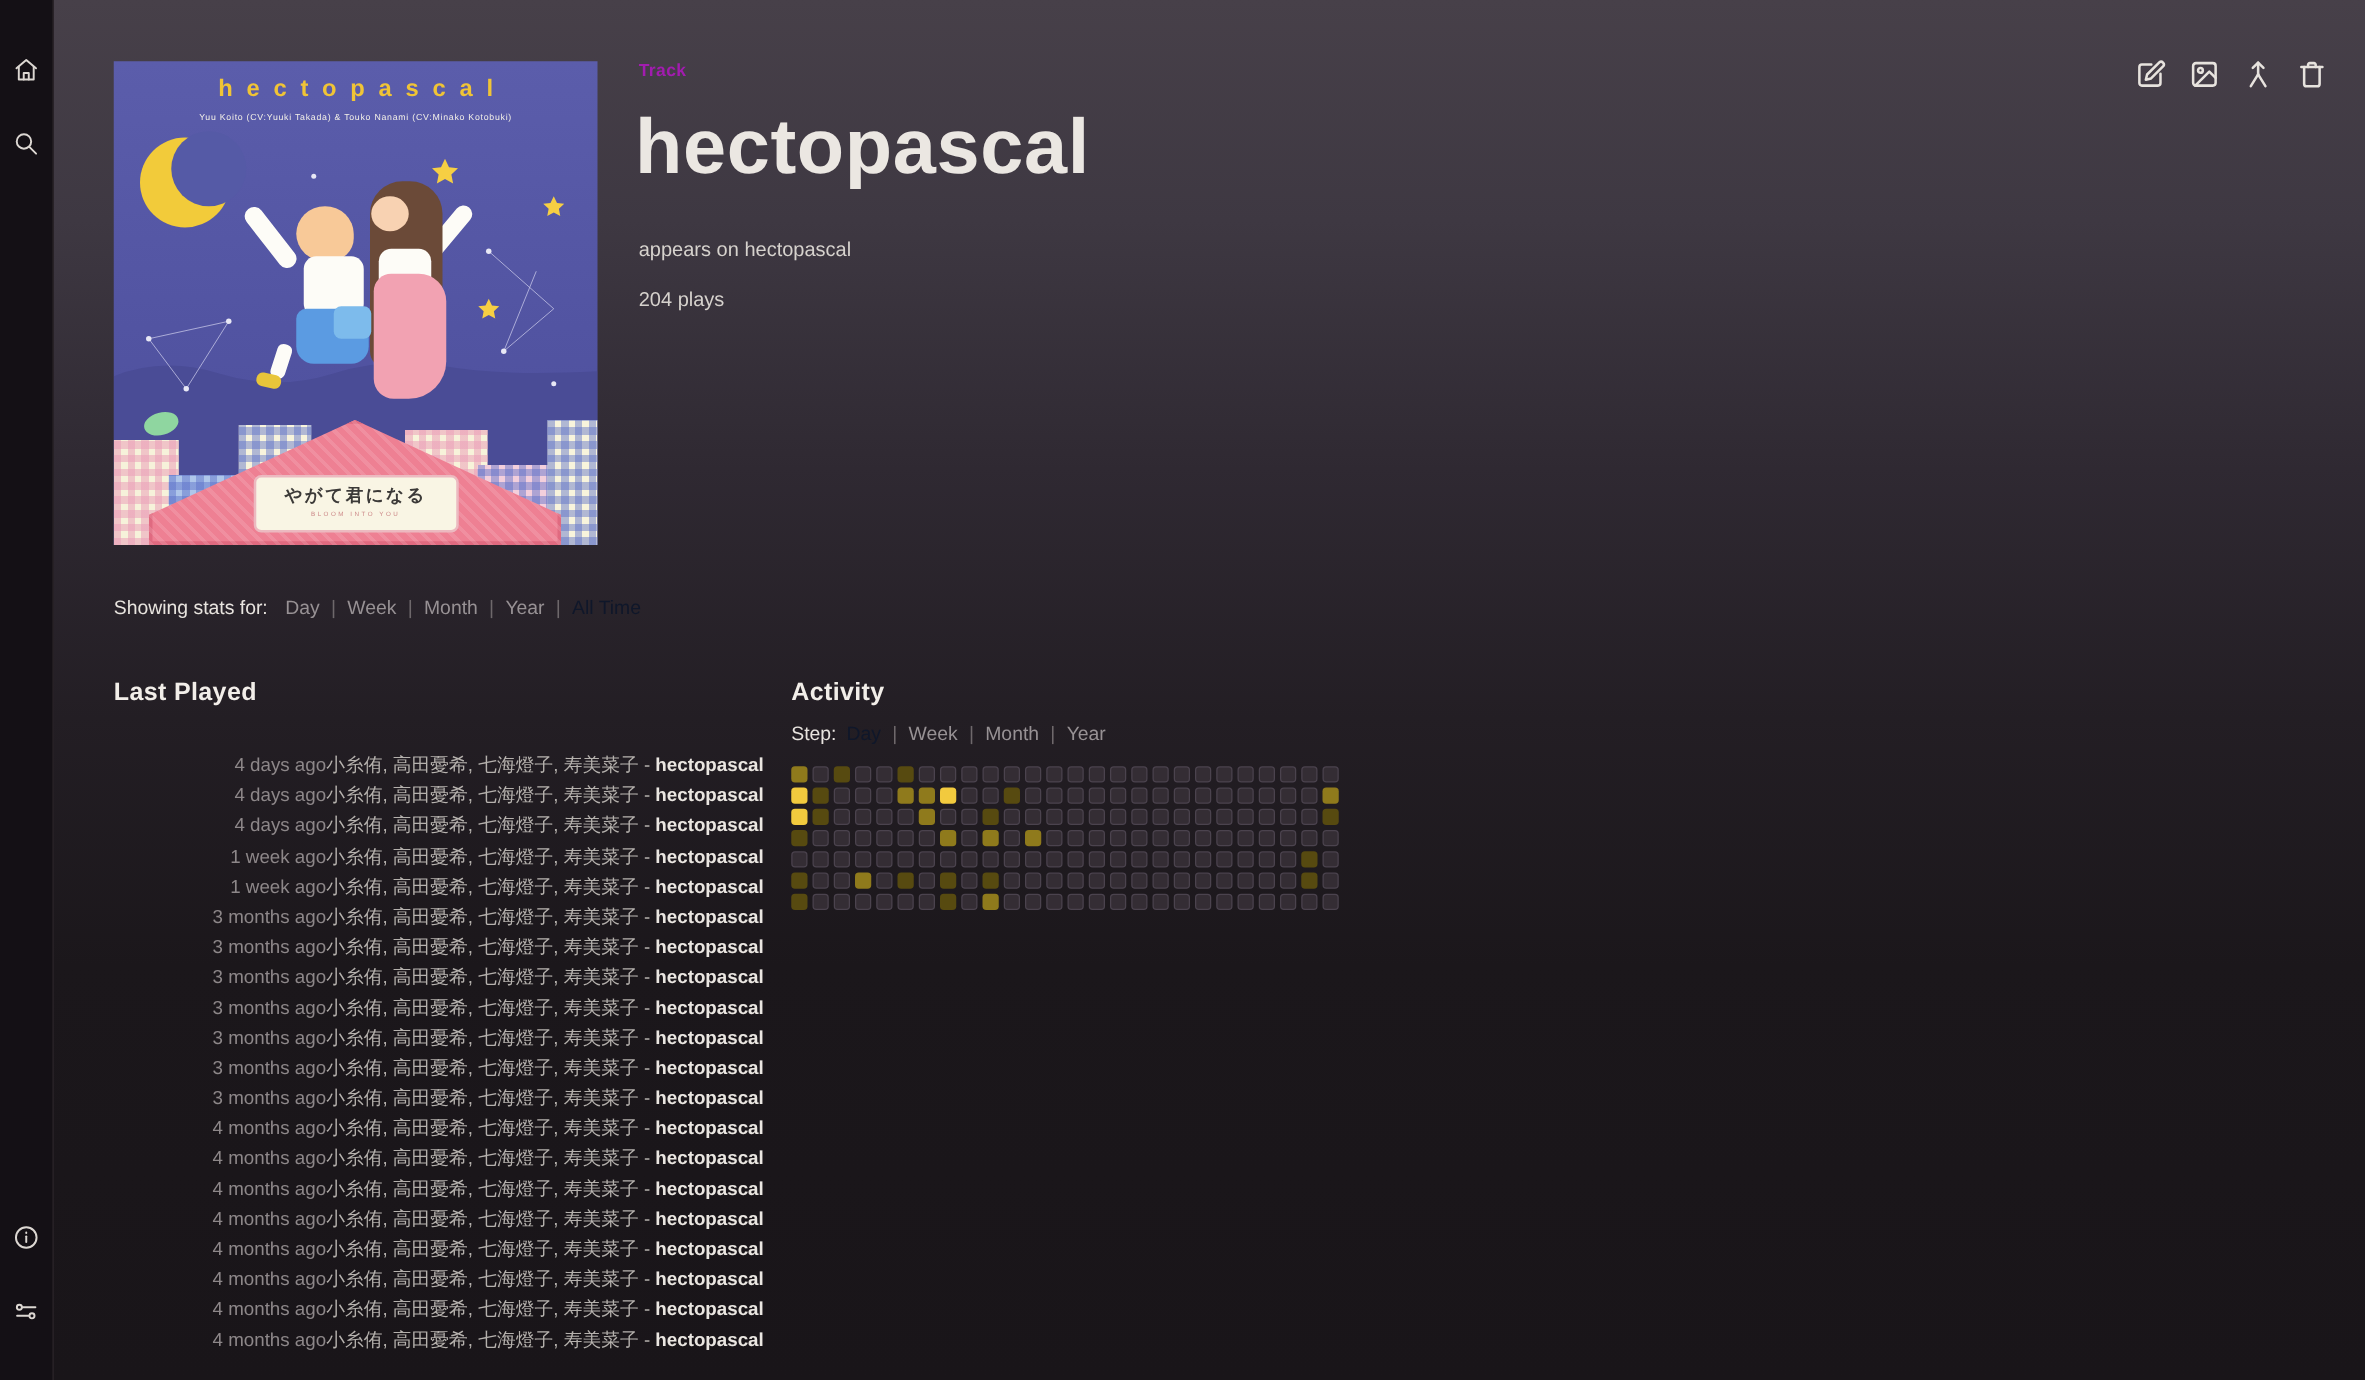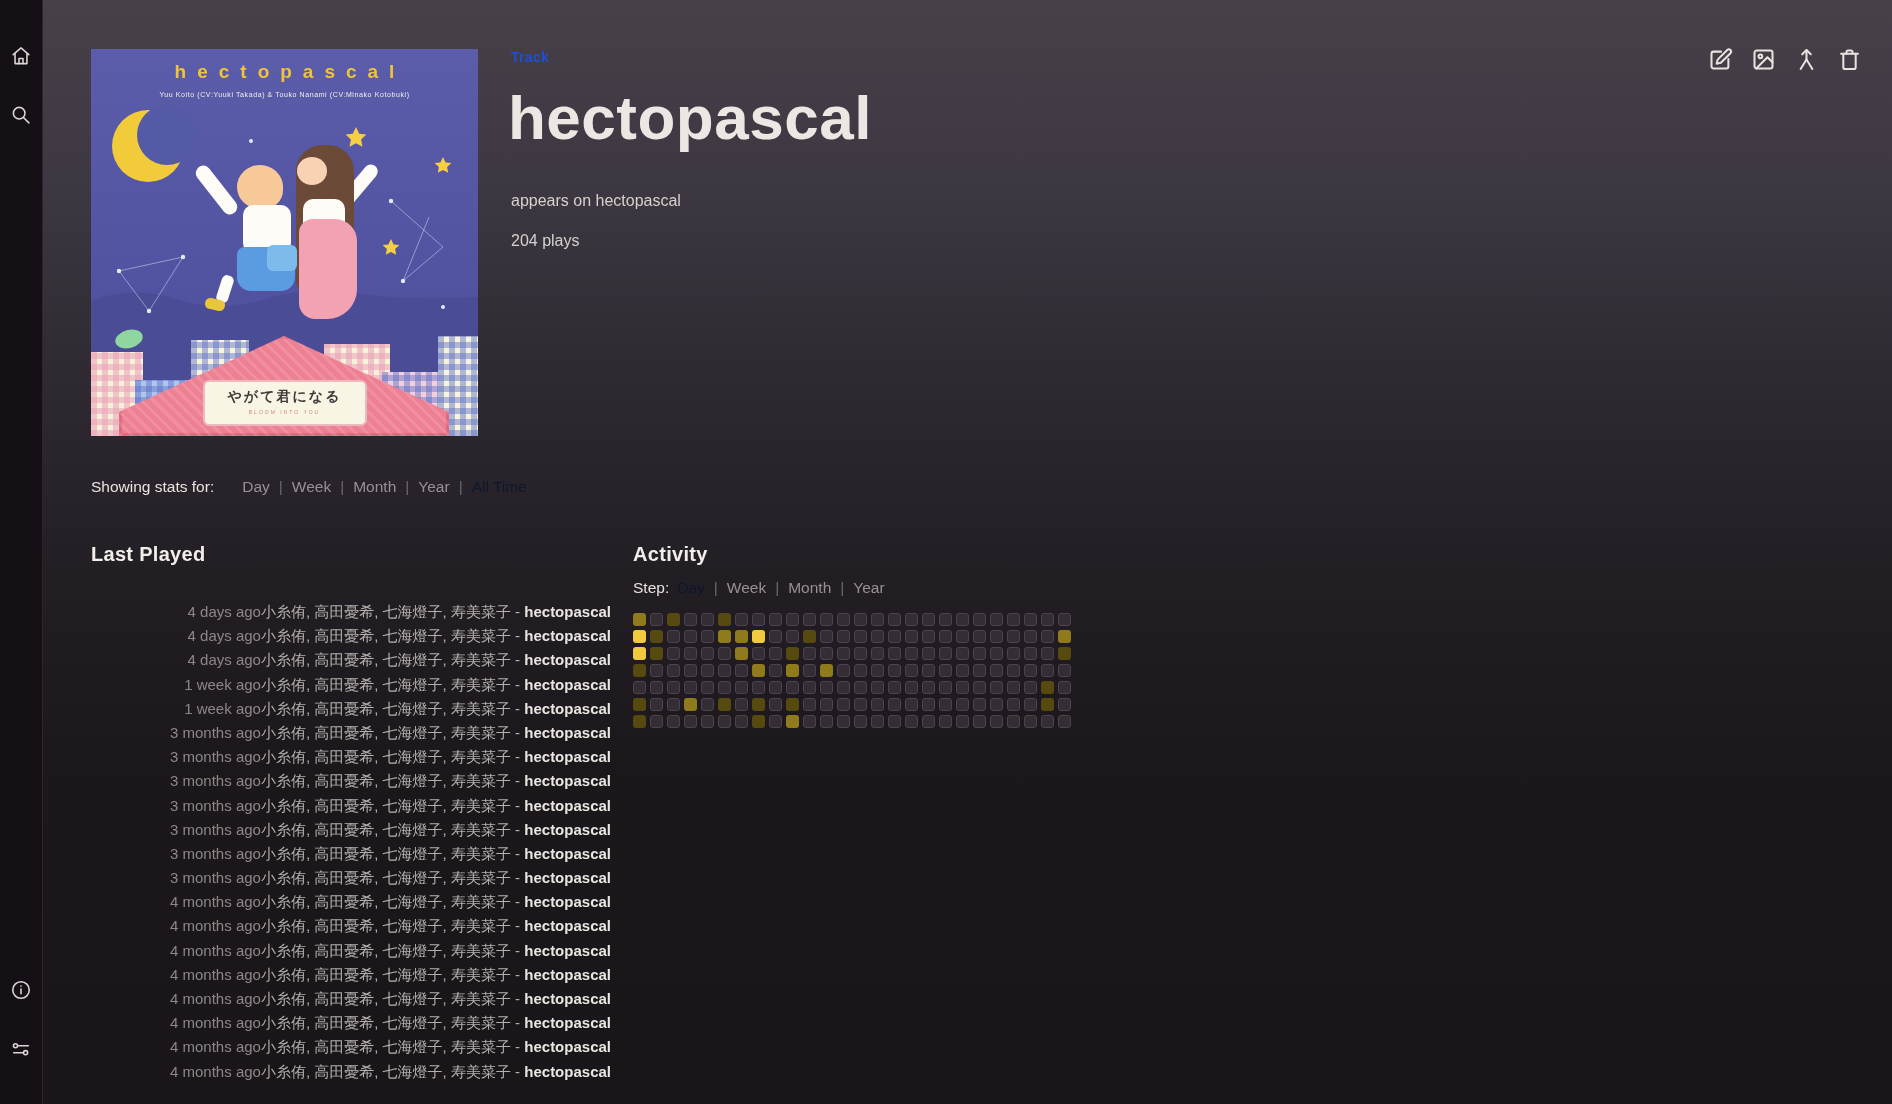--- a/index.html
+++ b/index.html
@@ -45,32 +45,32 @@
     clip-path:polygon(50% 0%, 100% 76%, 100% 100%, 0% 100%, 0% 76%);
     box-shadow:inset 0 0 0 3px #e06a80; }
   .roof-hatch { position:absolute; inset:0;
     background:repeating-linear-gradient(45deg, rgba(255,255,255,0.12) 0 3px, transparent 3px 8px); }
   .sign { position:absolute; left:50%; transform:translateX(-50%); bottom:10px; width:164px; height:46px;
     background:#f9f5e4; border:2px solid #ecb9c0; border-radius:6px; text-align:center; z-index:3; }
   .sign-main { font-size:14px; color:#3c3a38; margin-top:6px; letter-spacing:2px; font-weight:bold; }
   .sign-sub { font-size:5px; color:#c88; letter-spacing:2px; margin-top:3px; text-transform:uppercase; }
   .fig { position:absolute; }
   .track-head { position:absolute; left:511px; top:48px; }
-  .entity-type { font-size:14px; font-weight:bold; color:#1d4ed8; letter-spacing:0.3px; }
+  .entity-type { font-size:14px; font-weight:bold; color:#a21caf; letter-spacing:0.3px; }
   .page-title { position:absolute; left:508px; top:82px; font-size:62px; font-weight:bold; color:#ebe7e2; letter-spacing:0.5px; }
   .appears { position:absolute; left:511px; top:192px; font-size:16px; color:#d6d2cd; }
   .appears a { color:#d6d2cd; text-decoration:none; }
   .plays { position:absolute; left:511px; top:232px; font-size:16px; color:#d6d2cd; }
   .header-actions { position:absolute; right:29px; top:46px; display:flex; gap:16px; }
   .act-btn { background:none; border:none; cursor:pointer; width:27px; height:27px; padding:0; }
   .act-btn svg { width:27px; height:27px; stroke:#e7e3de; fill:none; stroke-width:1.8; stroke-linecap:round; stroke-linejoin:round; }
 
   
   .stats-filter { position:absolute; left:91px; top:478px; font-size:15.5px; color:#e8e4df; }
-  .stats-filter .lab { margin-right:28px; }
+  .stats-filter .lab { margin-right:14px; }
   .opt { color:#979194; cursor:pointer; }
   .opt.sel { color:#0f172a; }
   .sep { color:#6e686b; margin:0 9px; }
 
   
   .col-h2 { font-size:20px; font-weight:bold; color:#f2eee9; letter-spacing:0.3px; }
   .col-left { position:absolute; left:91px; top:543px; width:520px; }
   .col-right { position:absolute; left:633px; top:543px; width:700px; }
   .lp-rows { margin-top:37px;text-align:right; }
   .lp-row { height:24.2px; font-size:15px; white-space:nowrap; }

